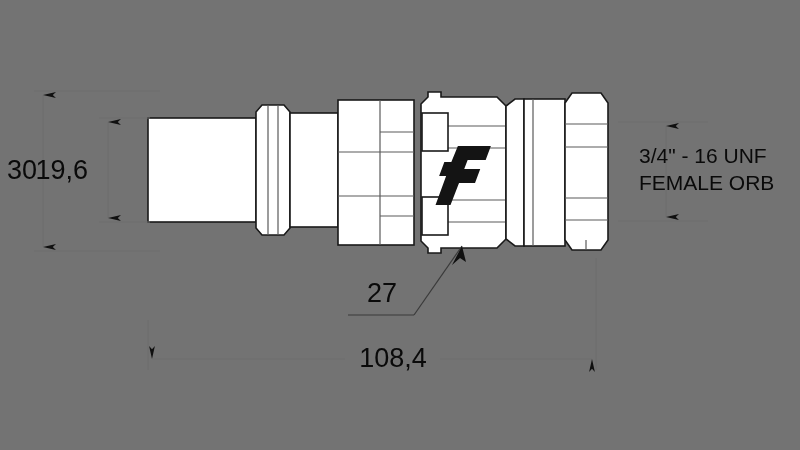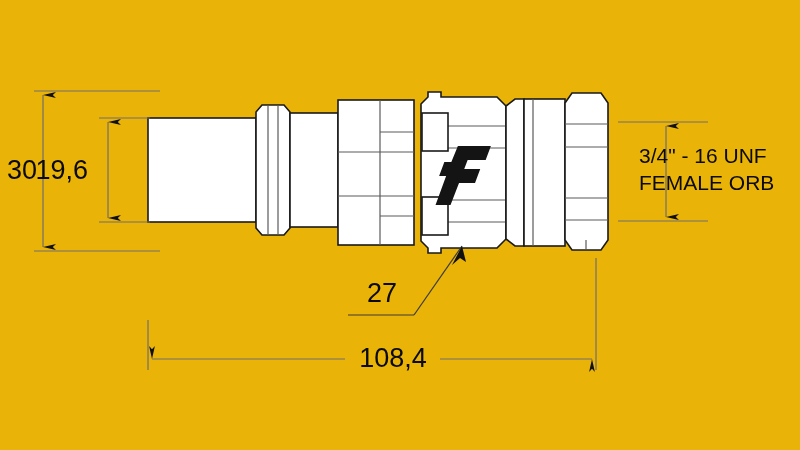--- a/index.html
+++ b/index.html
@@ -4,21 +4,21 @@
 <style>
   html, body {
     margin: 0;
     padding: 0;
     background: #ffffff;
   }
   #page {
     position: relative;
     width: 800px;
     height: 450px;
-    background: #eab308;
+    background: #737373;
     overflow: hidden;
     font-family: "Liberation Sans", sans-serif;
   }
   svg#drawing {
     position: absolute;
     left: 0;
     top: 0;
     width: 800px;
     height: 450px;
   }

